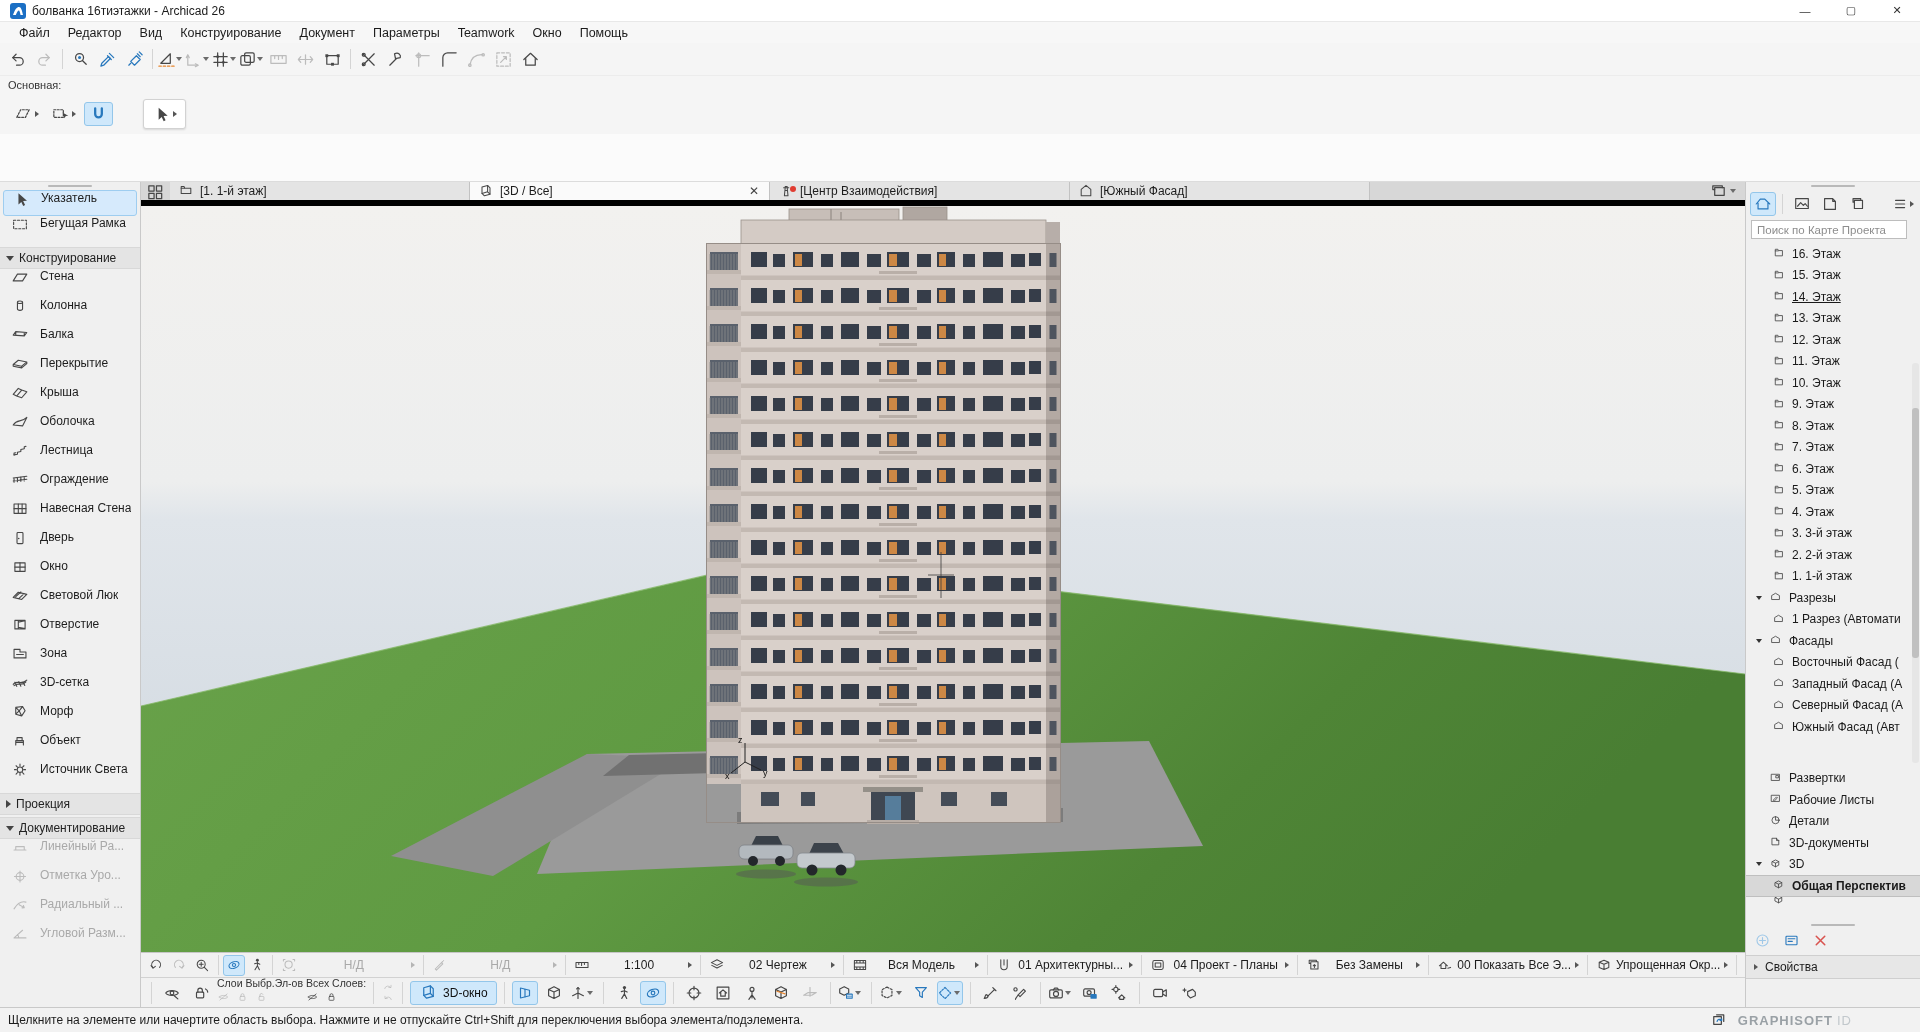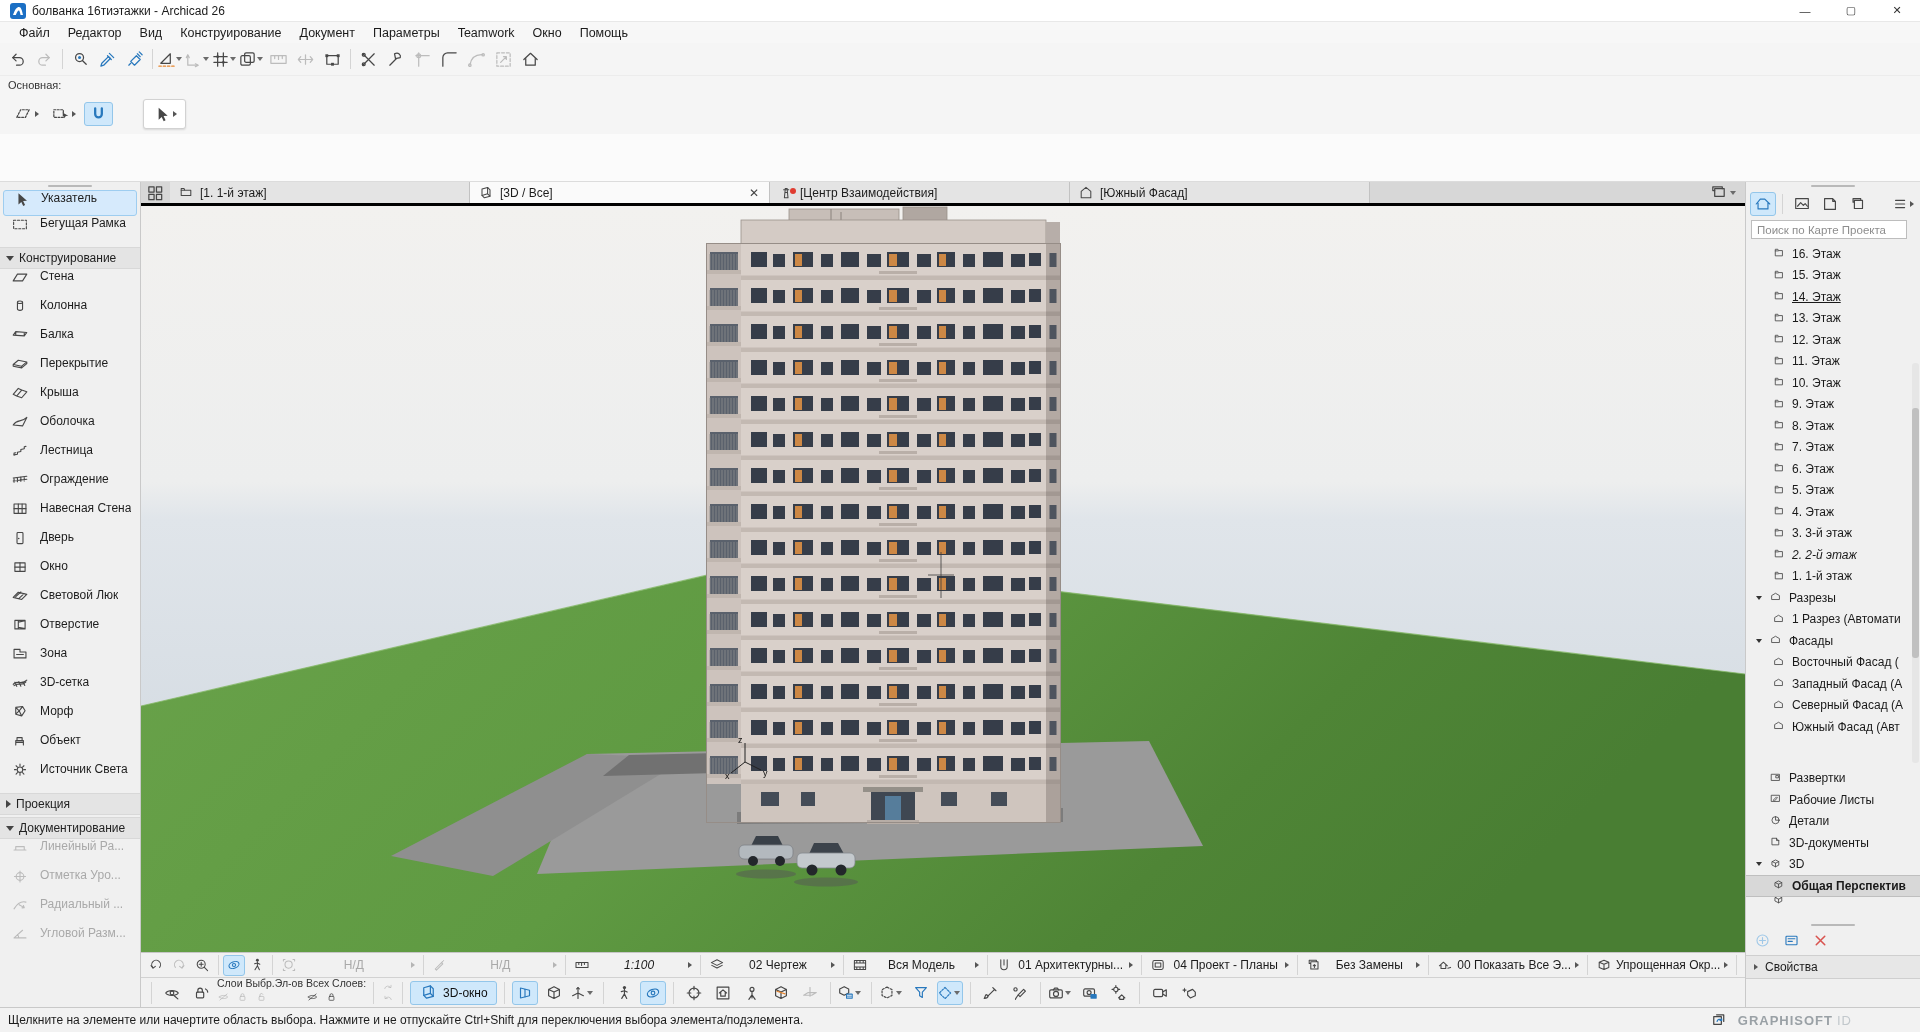--- a/index.html
+++ b/index.html
@@ -42,21 +42,21 @@
   .trow .tlbl{font-size:12px;color:#1d1d1d;white-space:nowrap;overflow:hidden;}
   .trow.sel{background:#d6eafc;border:1px solid #9ecdf0;border-radius:3px;margin:0 3px;padding-left:5px;height:26px;}
   .trow.disd .tlbl{color:#a9a9a9;}
   .tsect{height:22px;background:#e4e4e4;display:flex;align-items:center;gap:5px;padding-left:6px;margin-top:2px;border-top:1px solid #d8d8d8;border-bottom:1px solid #d8d8d8;}
   .tsect .tlbl{font-size:12px;color:#222;}
   .chev{width:0;height:0;}
   .chev.down{border-left:4px solid transparent;border-right:4px solid transparent;border-top:5px solid #444;}
   .chev.right{border-top:4px solid transparent;border-bottom:4px solid transparent;border-left:5px solid #444;}
   
   .center{flex:1;display:flex;flex-direction:column;min-width:0;}
-  .tabbar{height:24px;background:#d7d7d7;display:flex;align-items:stretch;flex:0 0 24px;border-bottom:3px solid #000000;}
+  .tabbar{height:24px;background:#d7d7d7;display:flex;align-items:stretch;flex:0 0 24px;border-bottom:6px solid #000000;}
   .tabovr{display:flex;align-items:center;padding:0 5px;}
   .tab{width:300px;display:flex;align-items:center;gap:6px;padding:0 8px;background:#e4e4e4;border-right:1px solid #c2c2c2;font-size:12px;color:#1c1c1c;overflow:hidden;}
   .tab.active{background:#fafafa;}
   .tab .ic{width:16px;height:16px;}
   .tab .tx{font-size:12px;}
   .tab .cls{margin-left:auto;font-size:12px;color:#444;padding:0 2px;}
   .reddot{width:6px;height:6px;border-radius:50%;background:#e03c31;position:absolute;top:3px;right:-2px;}
   .tabrest{flex:1;display:flex;align-items:center;justify-content:flex-end;padding-right:6px;gap:2px;}
   .viewport{flex:1;position:relative;min-height:0;background:#eceff1;}
   .viewport svg.scene{display:block;width:100%;height:100%;}
@@ -814,21 +814,21 @@
             <span class="ic dis">
               <svg viewBox="0 0 20 20">
                 <path d="M4 15 L12 7 L13.5 8.5 L5.5 16.5 Z"></path>
                 <path d="M12 7 L14.5 4.5" stroke-dasharray="2 1.5"></path>
               </svg>
             </span>
             <span class="val">Н/Д</span>
             <span class="caret-r" style="border-left-color: rgb(181, 181, 181);"></span>
           </span>
           <span class="sepv"></span>
-          <span class="qdrop" style="width: 132px; font-style: italic;">
+          <span class="qdrop" style="width: 132px;">
             <span class="ic">
               <svg viewBox="0 0 20 20">
                 <rect x="2.5" y="7" width="15" height="6"></rect>
                 <path d="M6 7 v2.5 M9.5 7 v3.5 M13 7 v2.5"></path>
               </svg>
             </span>
             <span class="val">1:100</span>
             <span class="caret-r"></span>
           </span>
           <span class="sepv"></span>
@@ -1344,21 +1344,21 @@
           </div>
           <div class="nrow" style="padding-left: 26px;">
             <span class="ic">
               <svg viewBox="0 0 20 20">
                 <path d="M3.5 13 V3.5 H7.5 L8.5 5.5 H14.5 V13 Z"></path>
                 <path d="M3.5 6 H8"></path>
               </svg>
             </span>
             <span>3. 3-й этаж</span>
           </div>
-          <div class="nrow" style="padding-left: 26px; font-style: italic;">
+          <div class="nrow" style="padding-left: 26px;">
             <span class="ic">
               <svg viewBox="0 0 20 20">
                 <path d="M3.5 13 V3.5 H7.5 L8.5 5.5 H14.5 V13 Z"></path>
                 <path d="M3.5 6 H8"></path>
               </svg>
             </span>
             <span>2. 2-й этаж</span>
           </div>
           <div class="nrow" style="padding-left: 26px;">
             <span class="ic">

